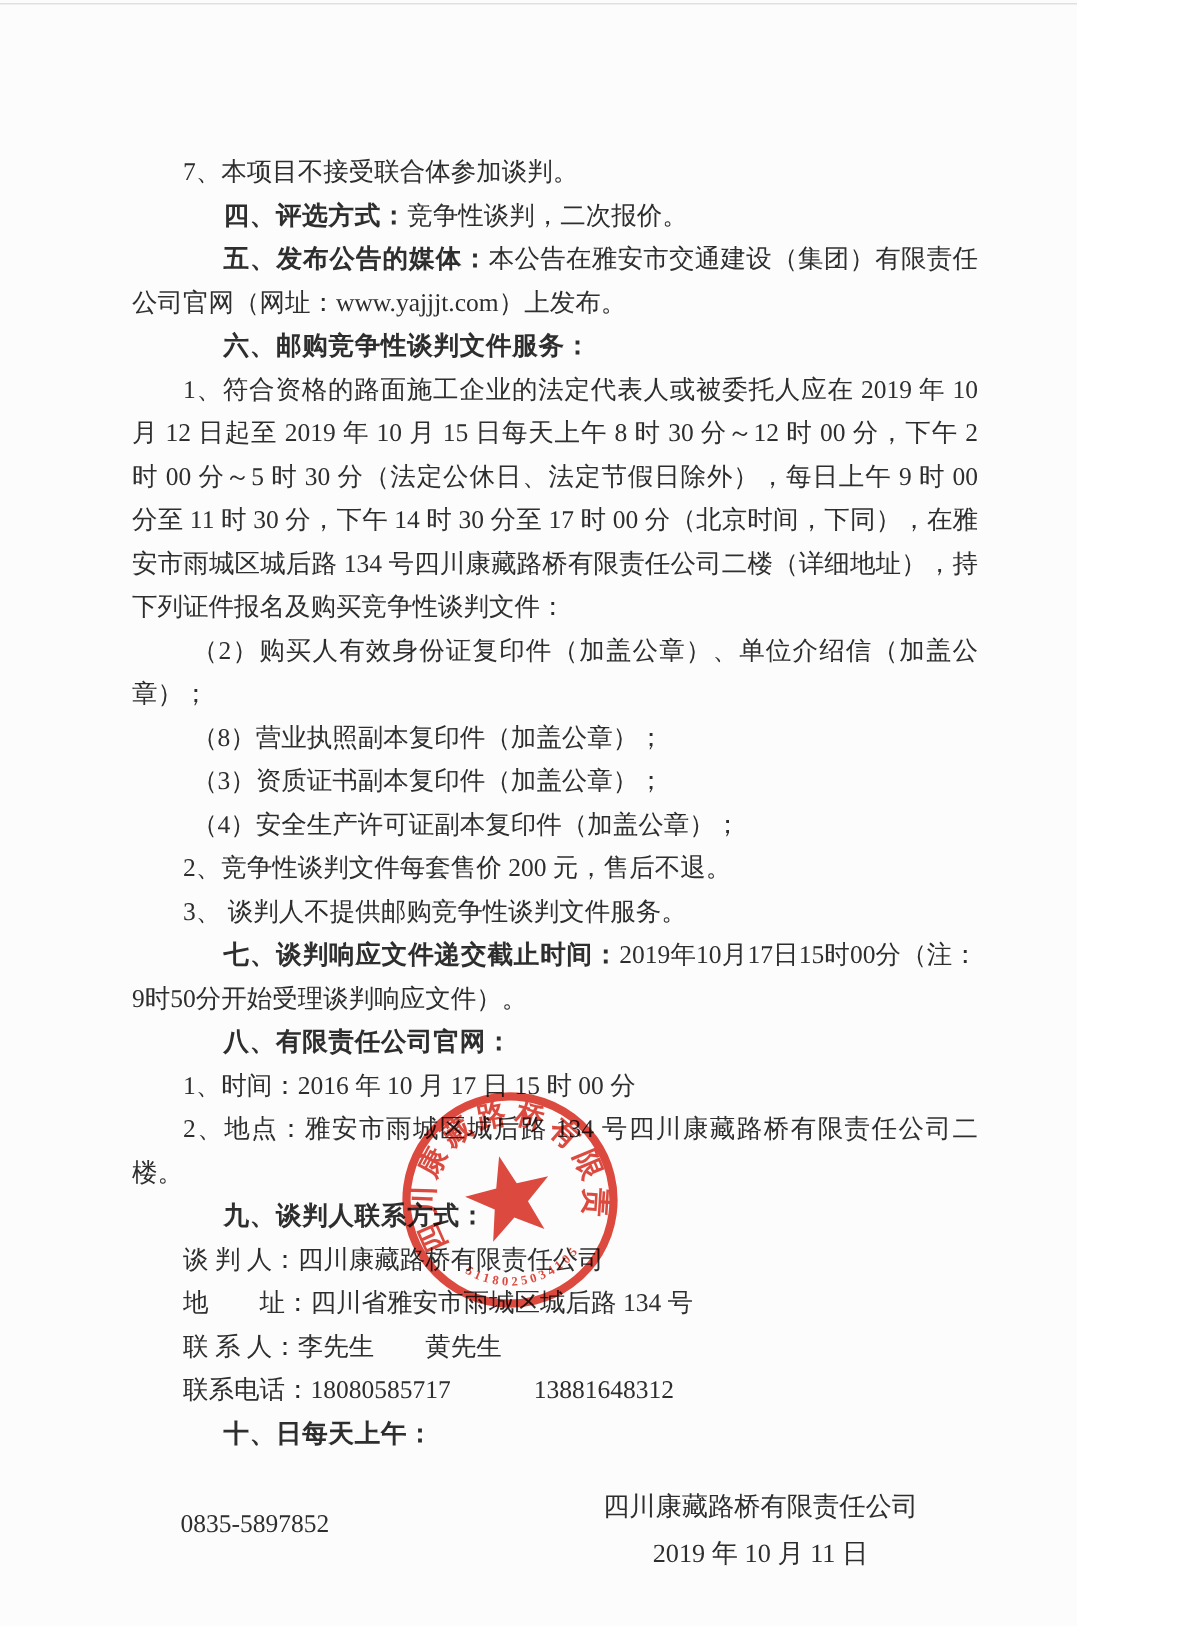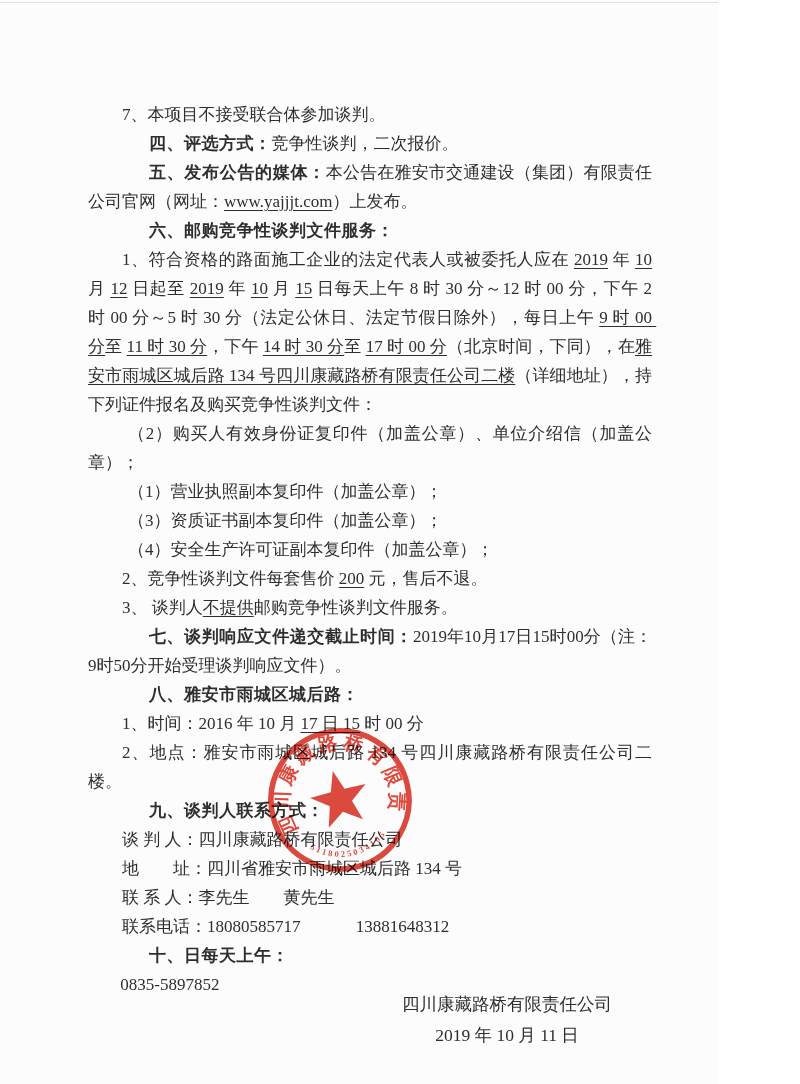--- a/index.html
+++ b/index.html
@@ -17,28 +17,28 @@
   .content {
     position:absolute; left:88px; right:66px; top:100px;
   }
   p.para {
     margin:0; font-size:17px; line-height:29px;
     text-align:justify; text-indent:2em;
     white-space:pre-wrap;
     word-break:break-all;
   }
   p.sub { text-indent:2.35em; }
-  p.noind { text-indent:1.9em; }
+  p.noind { text-indent:1.9em;margin-top:31px; }
   .b {
     font-weight:bold;
     font-family:"Liberation Sans","DejaVu Sans",sans-serif;
     letter-spacing:0.5px;
     margin-left:27px;
   }
-  .u { text-decoration:underline; text-underline-offset:3px; }
+  .u { text-underline-offset:3px; }
   .footer {
     position:absolute; right:106px; top:989px;
     text-align:center;
   }
   .footer p { margin:0; font-size:17.5px; line-height:31px; white-space:pre; }
   .seal {
     position:absolute; left:256px; top:716px; width:168px; height:168px;
     transform:rotate(-14deg);
     mix-blend-mode:multiply;
     opacity:0.92;
@@ -55,27 +55,27 @@
 
 <div class="doc">
 
   <div class="content">
     <p class="para"><span>7、本项目不接受联合体参加谈判。</span></p>
     <p class="para"><span class="b">四、评选方式：</span><span>竞争性谈判，二次报价。</span></p>
     <p class="para"><span class="b">五、发布公告的媒体：</span><span>本公告在雅安市交通建设（集团）有限责任公司官网（网址：</span><span class="u">www.yajjjt.com</span><span>）上发布。</span></p>
     <p class="para"><span class="b">六、邮购竞争性谈判文件服务：</span></p>
     <p class="para"><span>1、符合资格的路面施工企业的法定代表人或被委托人应在 </span><span class="u">2019</span><span> 年 </span><span class="u">10</span><span> 月 </span><span class="u">12</span><span> 日起至 </span><span class="u">2019</span><span> 年 </span><span class="u">10</span><span> 月 </span><span class="u">15</span><span> 日每天上午 8 时 30 分～12 时 00 分，下午 2 时 00 分～5 时 30 分（法定公休日、法定节假日除外），每日上午 </span><span class="u">9 时 00 分</span><span>至 </span><span class="u">11 时 30 分</span><span>，下午 </span><span class="u">14 时 30 分</span><span>至 </span><span class="u">17 时 00 分</span><span>（北京时间，下同），在</span><span class="u">雅安市雨城区城后路 134 号四川康藏路桥有限责任公司二楼</span><span>（详细地址），持下列证件报名及购买竞争性谈判文件：</span></p>
     <p class="para sub"><span>（2）购买人有效身份证复印件（加盖公章）、单位介绍信（加盖公章）；</span></p>
-    <p class="para sub"><span>（1）营业执照副本复印件（加盖公章）；</span></p>
+    <p class="para sub"><span>（8）营业执照副本复印件（加盖公章）；</span></p>
     <p class="para sub"><span>（3）资质证书副本复印件（加盖公章）；</span></p>
     <p class="para sub"><span>（4）安全生产许可证副本复印件（加盖公章）；</span></p>
     <p class="para"><span>2、竞争性谈判文件每套售价 </span><span class="u">200</span><span> 元，售后不退。</span></p>
     <p class="para"><span>3、 谈判人</span><span class="u">不提供</span><span>邮购竞争性谈判文件服务。</span></p>
     <p class="para"><span class="b">七、谈判响应文件递交截止时间：</span><span>2019年10月17日15时00分（注：9时50分开始受理谈判响应文件）。</span></p>
-    <p class="para"><span class="b">八、雅安市雨城区城后路：</span></p>
+    <p class="para"><span class="b">八、有限责任公司官网：</span></p>
     <p class="para"><span>1、时间：2016 年 10 月 </span><span class="u">17 日 15</span><span> 时 00 分</span></p>
     <p class="para"><span>2、地点：雅安市雨城区城后路 134 号四川康藏路桥有限责任公司二楼。</span></p>
     <p class="para"><span class="b">九、谈判人联系方式：</span></p>
     <p class="para"><span>谈 判 人：四川康藏路桥有限责任公司</span></p>
     <p class="para"><span>地　　址：四川省雅安市雨城区城后路 134 号</span></p>
     <p class="para"><span>联 系 人：李先生　　黄先生</span></p>
     <p class="para"><span>联系电话：18080585717　　　 13881648312</span></p>
     <p class="para"><span class="b">十、日每天上午：</span></p>
     <p class="para noind"><span>0835-5897852</span></p>
   </div>

